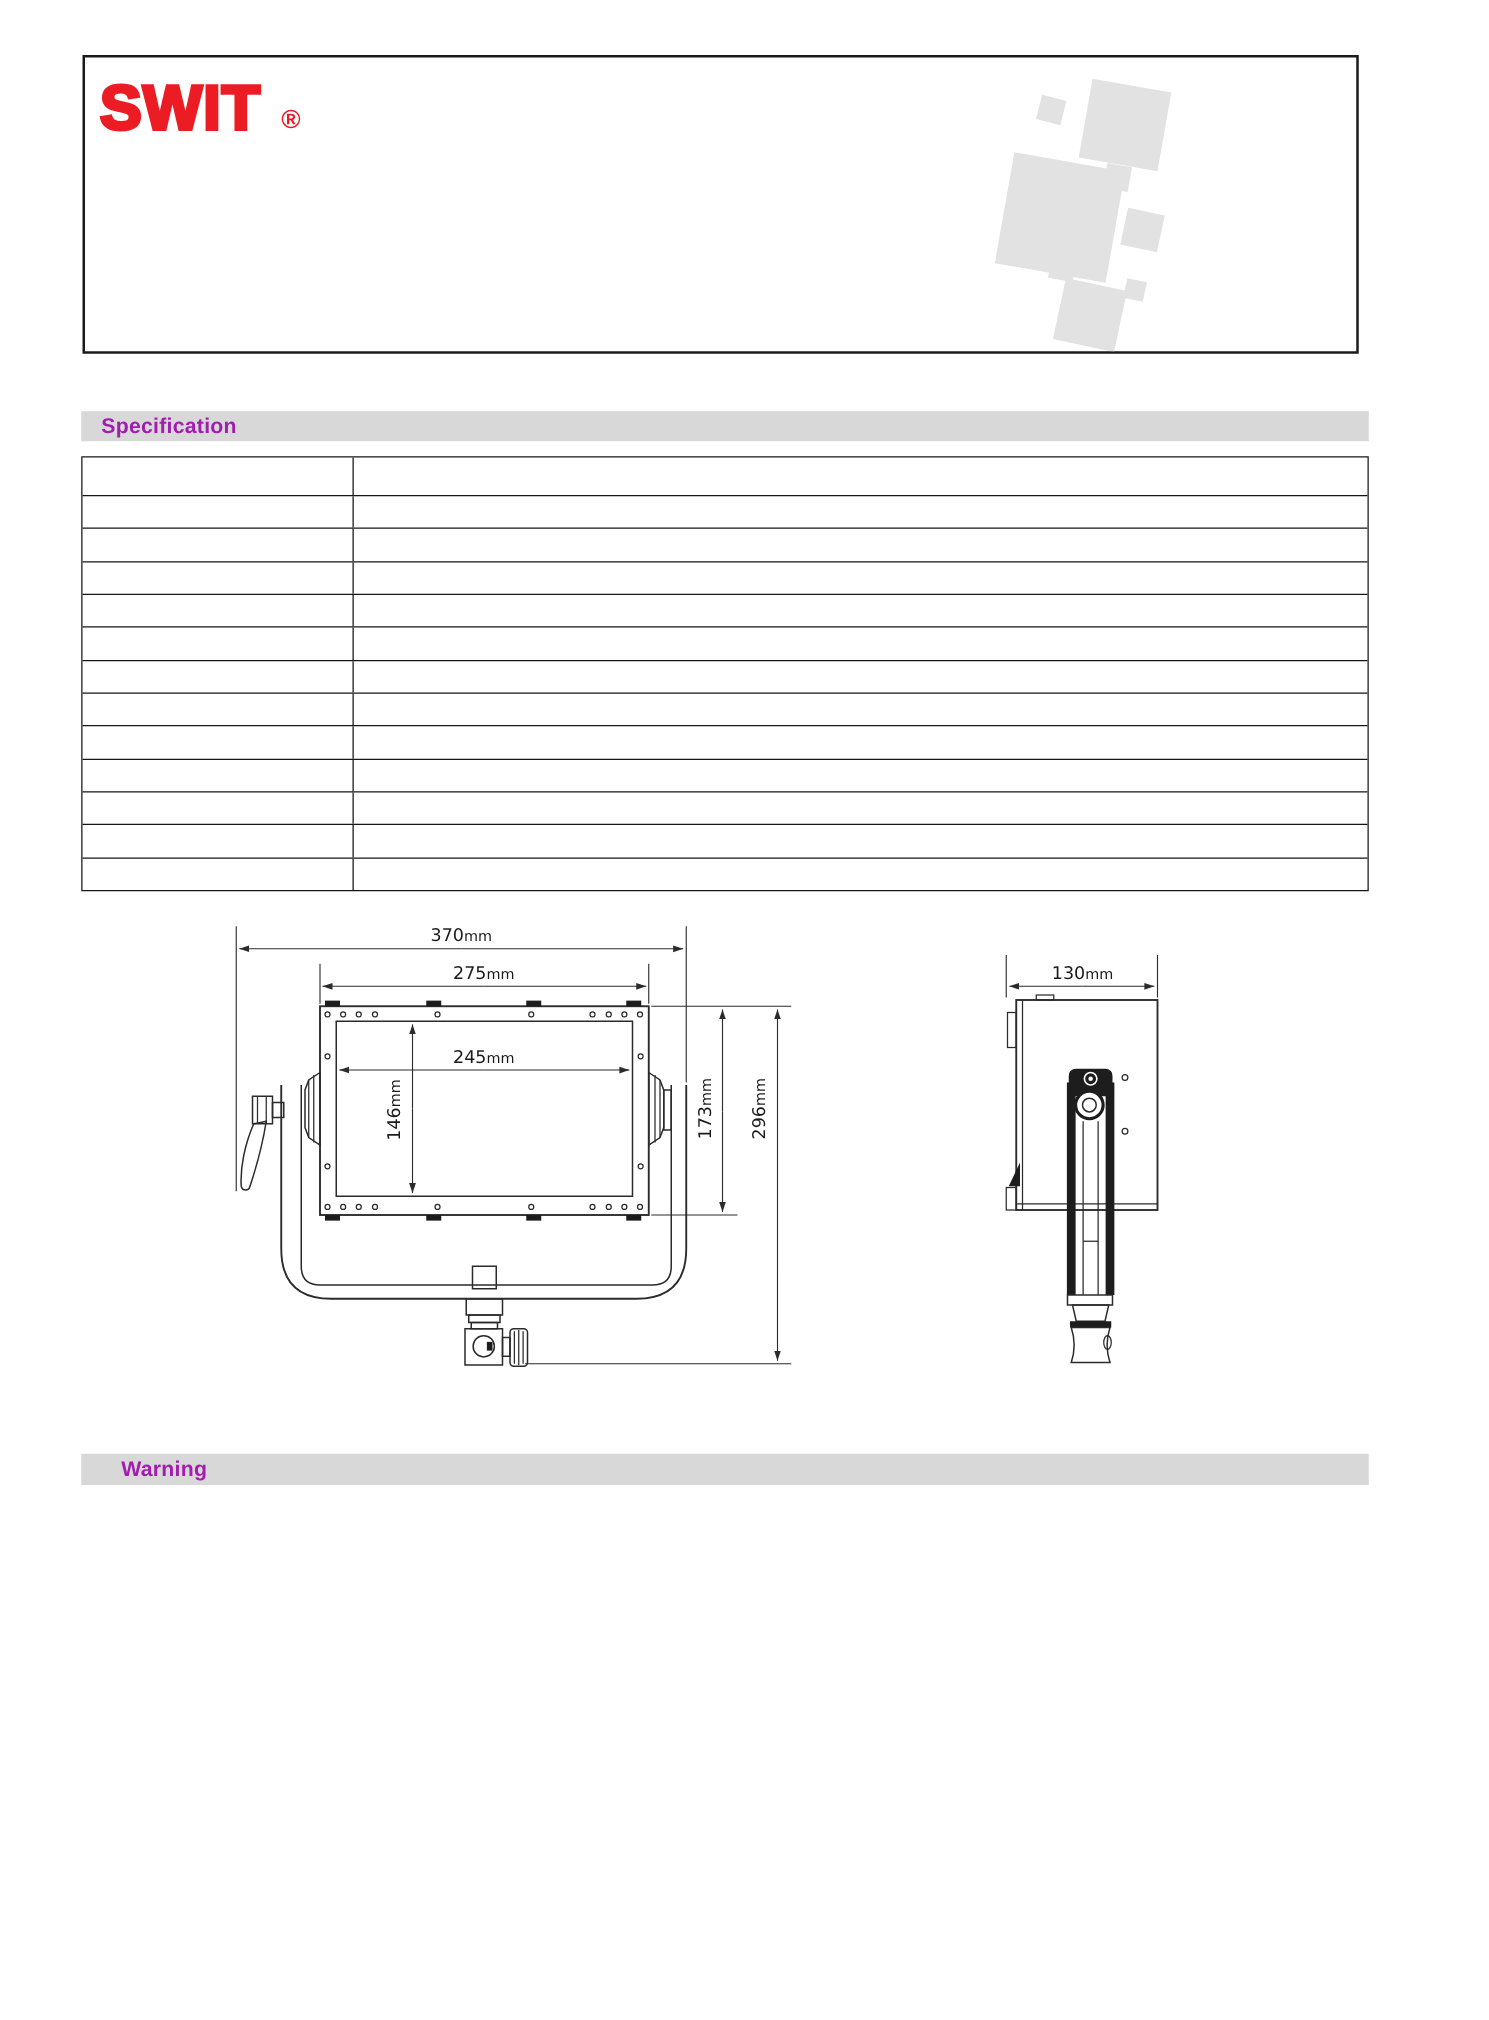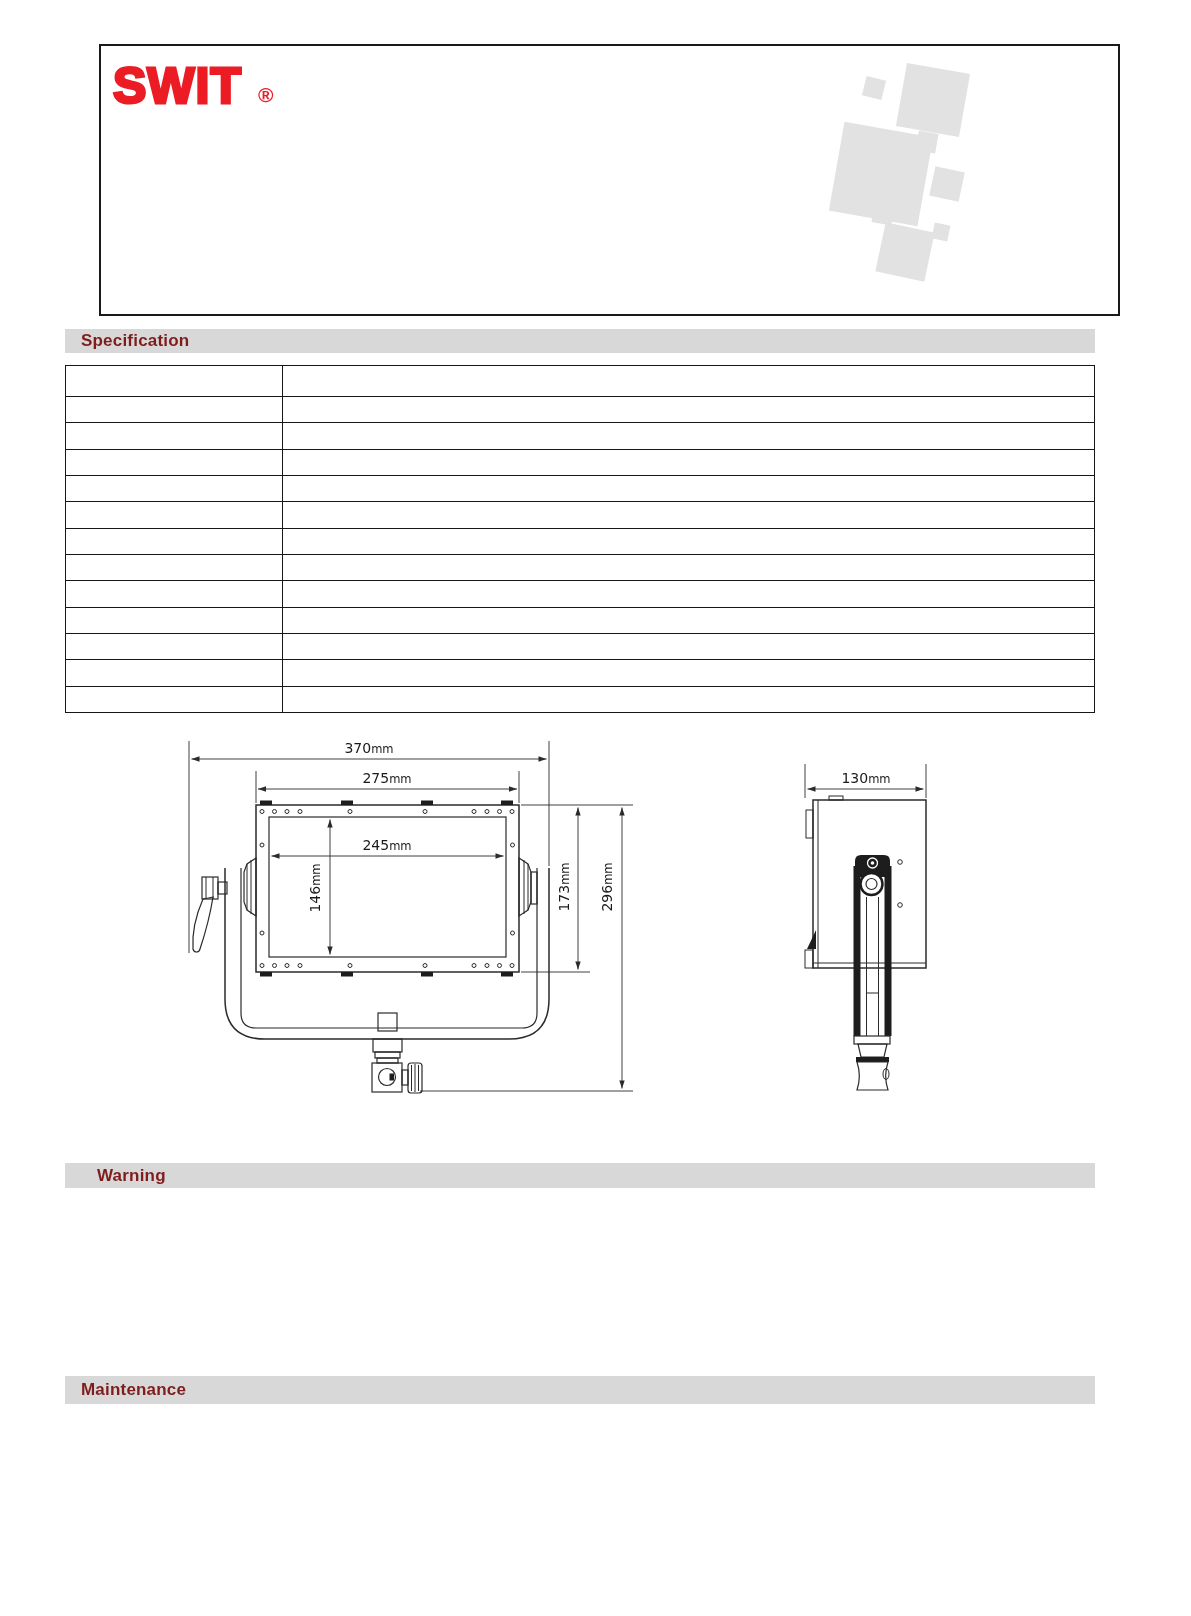--- a/index.html
+++ b/index.html
@@ -1,32 +1,32 @@
 <!DOCTYPE html>
 <html><head>
 <meta charset="utf-8">
 <style>
   * { box-sizing: border-box; margin: 0; padding: 0; }
   html,body { background:#ffffff; }
   body { font-family:"Liberation Sans", sans-serif; }
   .page { position:relative; width:1191px; height:1616px; background:#ffffff; overflow:hidden; }
 
   
-  .header-box { position:absolute; left:66px; top:44px; width:1021px; height:272px;
-                border:2px solid #1a1a1a; background:#fff; overflow:hidden;margin-left:33px; }
+  .header-box { position:absolute; left:66px; top:44px; width:1021px; height:239px;
+                border:2px solid #1a1a1a; background:#fff; overflow:hidden; }
   .logo { position:absolute; left:10px; top:9px; }
   .logo-text { font-family:"Liberation Sans",sans-serif; font-weight:bold; font-size:50px;
                fill:#ec1c24; stroke:#ec1c24; stroke-width:3px; letter-spacing:1px; }
   .logo-reg  { font-family:"Liberation Sans",sans-serif; font-weight:bold; font-size:21px; fill:#ec1c24; }
   .sq { position:absolute; background:#e2e2e2; }
 
   
   .bar { position:absolute; left:65px; width:1030px; background:#d8d8d8;
          display:flex; align-items:center; padding-left:16px; }
-  .bar h2 { font-size:17px; font-weight:bold; color:#7f1d1d; letter-spacing:0.2px; }
+  .bar h2 { font-size:17px; font-weight:bold; color:#a21caf; letter-spacing:0.2px; }
   .bar-spec { top:329px; height:24px; }
   .bar-warn { top:1163px; height:25px;padding-left:32px; }
   .bar-maint{ top:1376px; height:28px; }
 
   
   .spec-table { position:absolute; left:65px; top:365px; width:1030px; height:348px;
                 border:1.6px solid #161616; display:flex; flex-direction:column; background:#fff; }
   .t-row { flex:1 1 0; display:flex; border-top:1.5px solid #161616; }
   .t-row-first { border-top:none; flex:1.18 1 0; }
   .t-key { width:217px; border-right:1.6px solid #161616; }
@@ -272,17 +272,14 @@
         <path class="o sw12 wfill" d="M857,1062 C860,1071 860,1081 857,1090 L888,1090 C885,1081 885,1071 888,1062 Z"></path>
         <ellipse class="o sw1 wfill" cx="886" cy="1074" rx="3" ry="5.5"></ellipse>
       </g>
     </g>
   </svg>
 
   <div class="bar bar-warn">
     <h2>Warning</h2>
   </div>
 
-  <div class="bar bar-maint">
-    <h2>Maintenance</h2>
-  </div>
 
 </div>
 
 </body></html>

